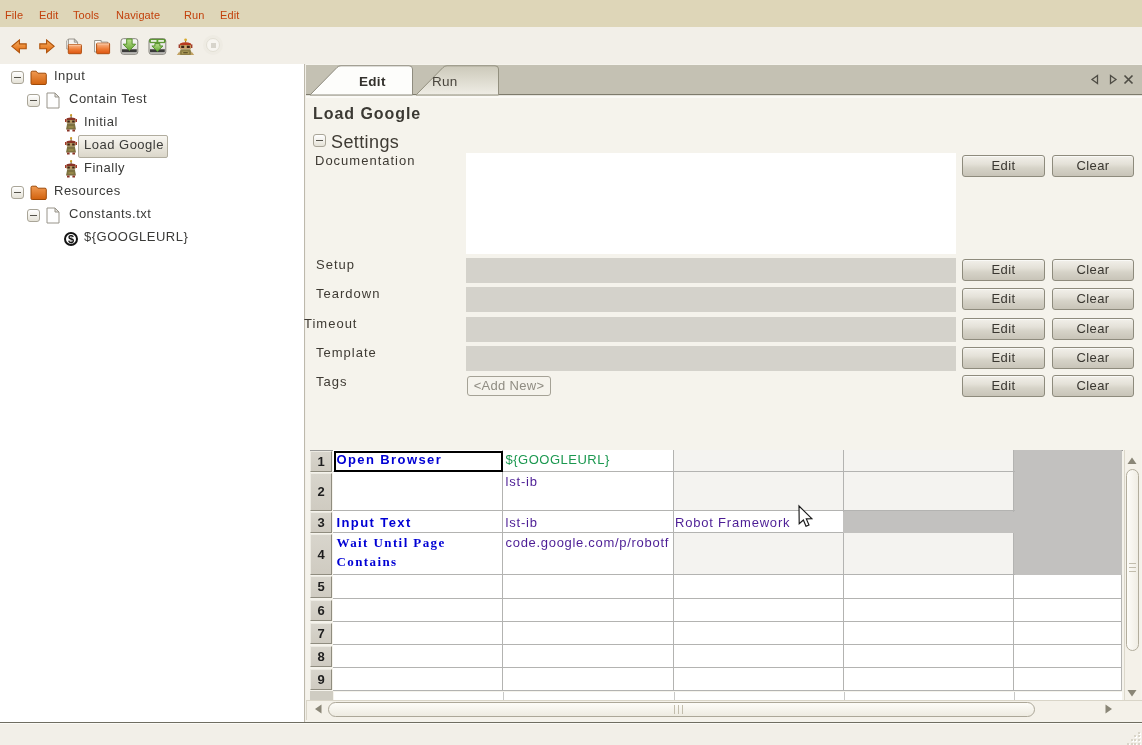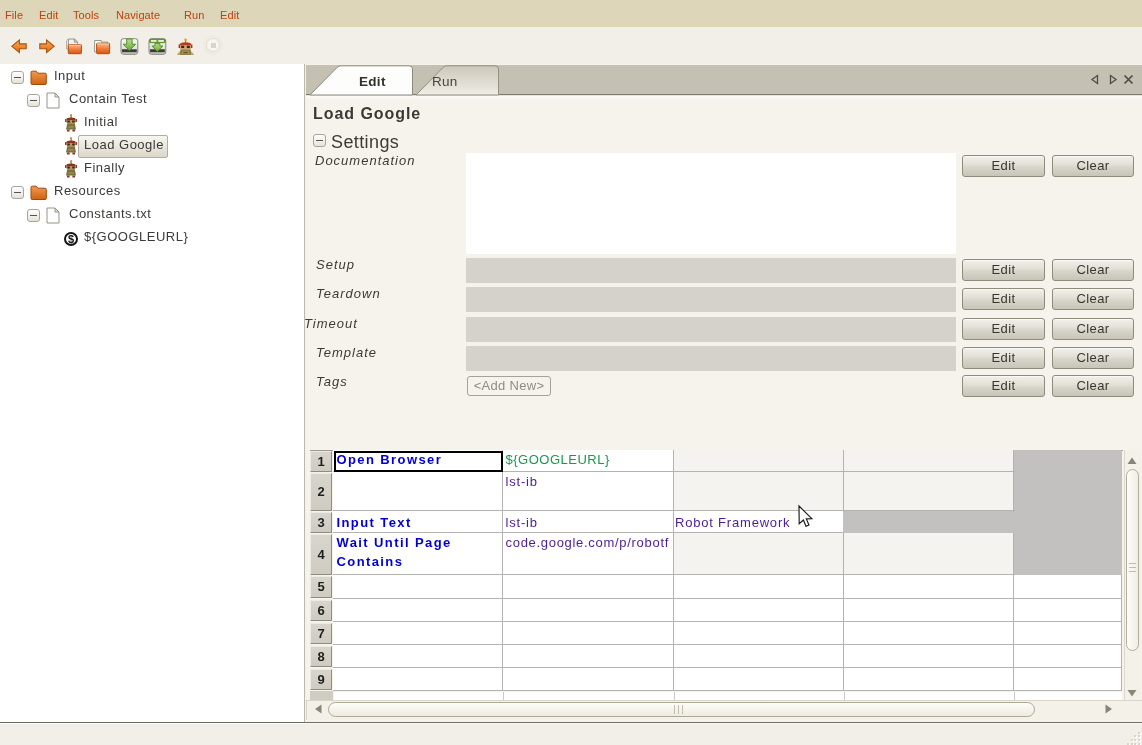--- a/index.html
+++ b/index.html
@@ -16,21 +16,21 @@
 #tree { position:absolute; left:0; top:64px; width:305px; height:658px; background:#FFFFFF; border-right:1px solid #BDB9AC; }
 .titem { position:absolute; font-size:13px; color:#3A3A38; letter-spacing:.5px; white-space:nowrap; }
 .mbox { position:absolute; width:13px; height:13px; border:1px solid #A9A598; border-radius:3px;
   background:linear-gradient(#FFFFFF,#E5E2D7); }
 .mbox::after { content:""; position:absolute; left:2px; right:2px; top:5px; height:1px; background:#55534B; }
 .sel { position:absolute; left:78px; top:135px; width:90px; height:23px;
   background:linear-gradient(#F8F6F1,#DBD7CA); border:1px solid #B1AD9F; border-radius:2px; }
 
 #rightpanel { position:absolute; left:306px; top:64px; width:836px; height:658px; background:#F5F3EC; }
 
-.slabel { position:absolute; font-size:13px; color:#3E3A33; letter-spacing:1px;font-style:italic; }
+.slabel { position:absolute; font-size:13px; color:#3E3A33; letter-spacing:1px; }
 .sbar { position:absolute; left:160px; width:490px; height:25px; background:#D4D2CB; }
 .btn { position:absolute; width:83px; height:22px; border:1px solid #8E8B7D; border-radius:3px;
   background:linear-gradient(#F2F0EA 0%,#E4E1D8 40%,#D6D3C8 60%,#C8C4B8 100%);
   box-shadow:inset 0 1px 0 rgba(255,255,255,.6);
   font-size:13px; color:#3A3731; text-align:center; line-height:20px; letter-spacing:.4px; }
 
 .gcell { position:absolute; background:#fff; border-right:1px solid #B3B3B1; border-bottom:1px solid #B3B3B1; }
 .rowh { position:absolute; left:4px; background:linear-gradient(#D8D5CC,#CFCBC1);
   border:1px solid; border-color:#ECEAE2 #8F8C7F #8F8C7F #ECEAE2;
   font-size:13px; font-weight:bold; color:#1E1E1E; text-align:center; }
@@ -354,21 +354,21 @@
     <div class="gcell" style="left:1014.3px;top:667.5px;width:107.70000000000005px;height:23px;background:#FFFFFF"></div>
     <div class="abs" style="left:843px;top:511.5px;width:279px;height:21.5px;background:#C2C1BF"></div>
     <div class="abs" style="left:1014.8px;top:450.5px;width:107.2px;height:124px;background:#C2C1BF"></div>
     <div class="abs" style="left:333.5px;top:450.5px;width:169px;height:21.5px;border:2px solid #000;background:#fff"></div>
     <div class="abs kw" style="left:336.5px;top:450px;width:165px;">Open Browser</div>
     <div class="abs val" style="left:505.5px;top:450px;width:170px;color:#1B9850;letter-spacing:.5px">${GOOGLEURL}</div>
     <div class="abs val" style="left:505.5px;top:471.6px;width:165px;">lst-ib</div>
     <div class="abs kw" style="left:336.5px;top:512.6px;width:165px;">Input Text</div>
     <div class="abs val" style="left:505.5px;top:512.6px;width:165px;">lst-ib</div>
     <div class="abs val" style="left:675px;top:512.6px;width:165px;">Robot Framework</div>
-    <div class="abs kw" style="left:336.5px;top:533.4px;width:150px;">Wait Until Page Contains</div>
+    <div class="abs kw" style="left:336.5px;top:533.4px;width:150px;font-family:Liberation Serif, serif;">Wait Until Page Contains</div>
     <div class="abs val" style="left:505.5px;top:532.5px;width:167.5px;letter-spacing:.7px;white-space:nowrap;overflow:hidden">code.google.com/p/robotf</div>
     <div class="abs" style="left:1123.5px;top:450px;width:17px;height:250px;background:#F4F1E9;border-left:1px solid #DCD8CB"></div>
     <svg class="abs" style="left:1127px;top:457px" width="10" height="8">
       <path d="M5,0.5 L9.5,7 L0.5,7 Z" fill="#8A8677"></path>
     </svg>
     <svg class="abs" style="left:1127px;top:689px" width="10" height="8">
       <path d="M0.5,1 L9.5,1 L5,7.5 Z" fill="#8A8677"></path>
     </svg>
     <div class="abs" style="left:1125.5px;top:469px;width:13px;height:182px;border:1px solid #B2AD9D;border-radius:7px;background:linear-gradient(90deg,#FDFCF8,#F0EDE4)"></div>
     <div class="abs" style="left:1128.5px;top:563px;width:7px;height:1.2px;background:#C2BDAC"></div>

